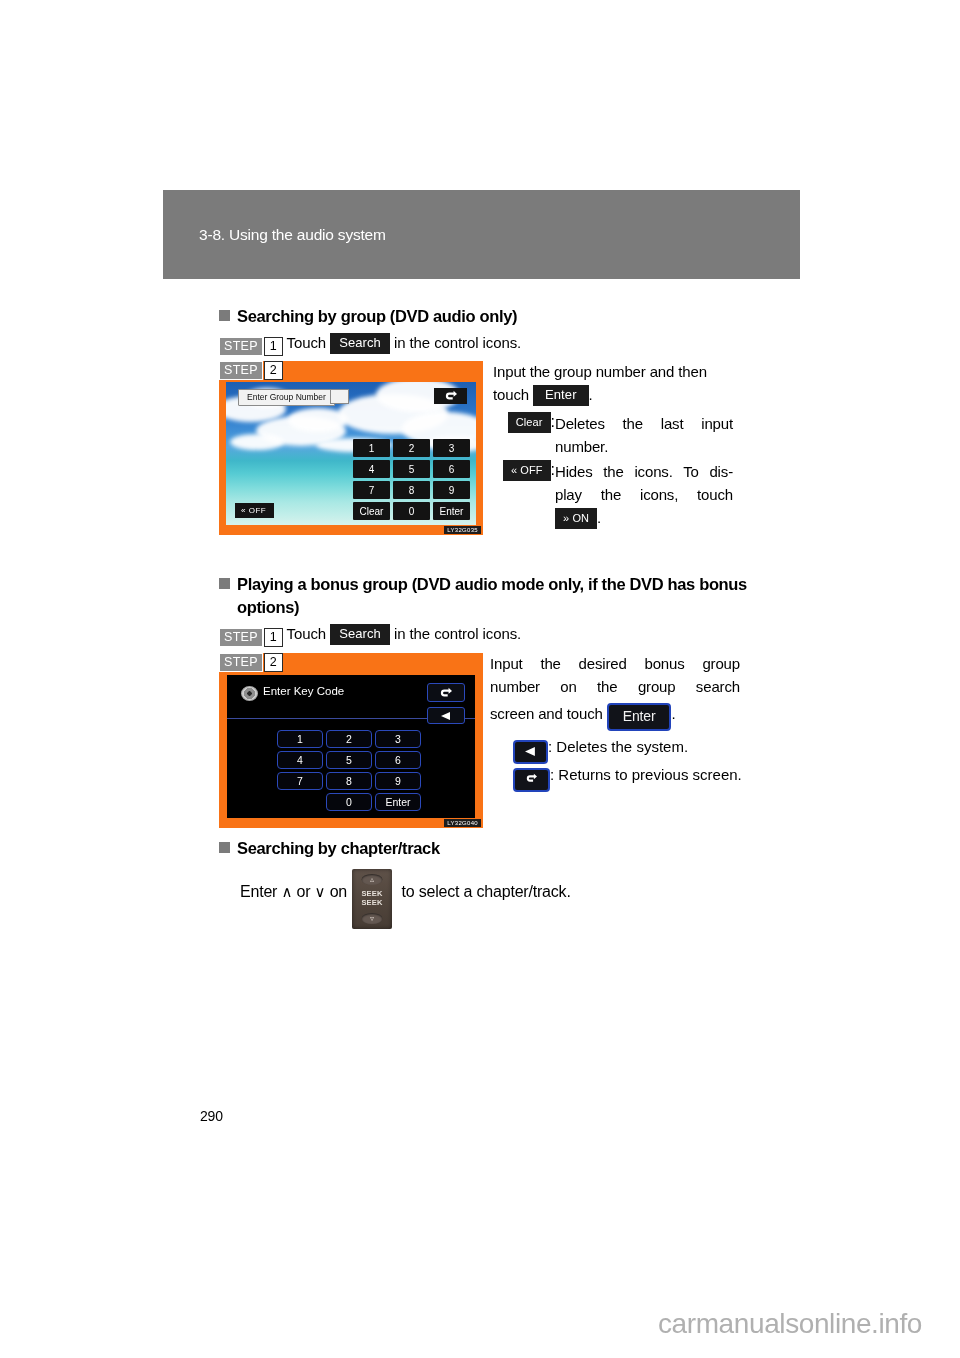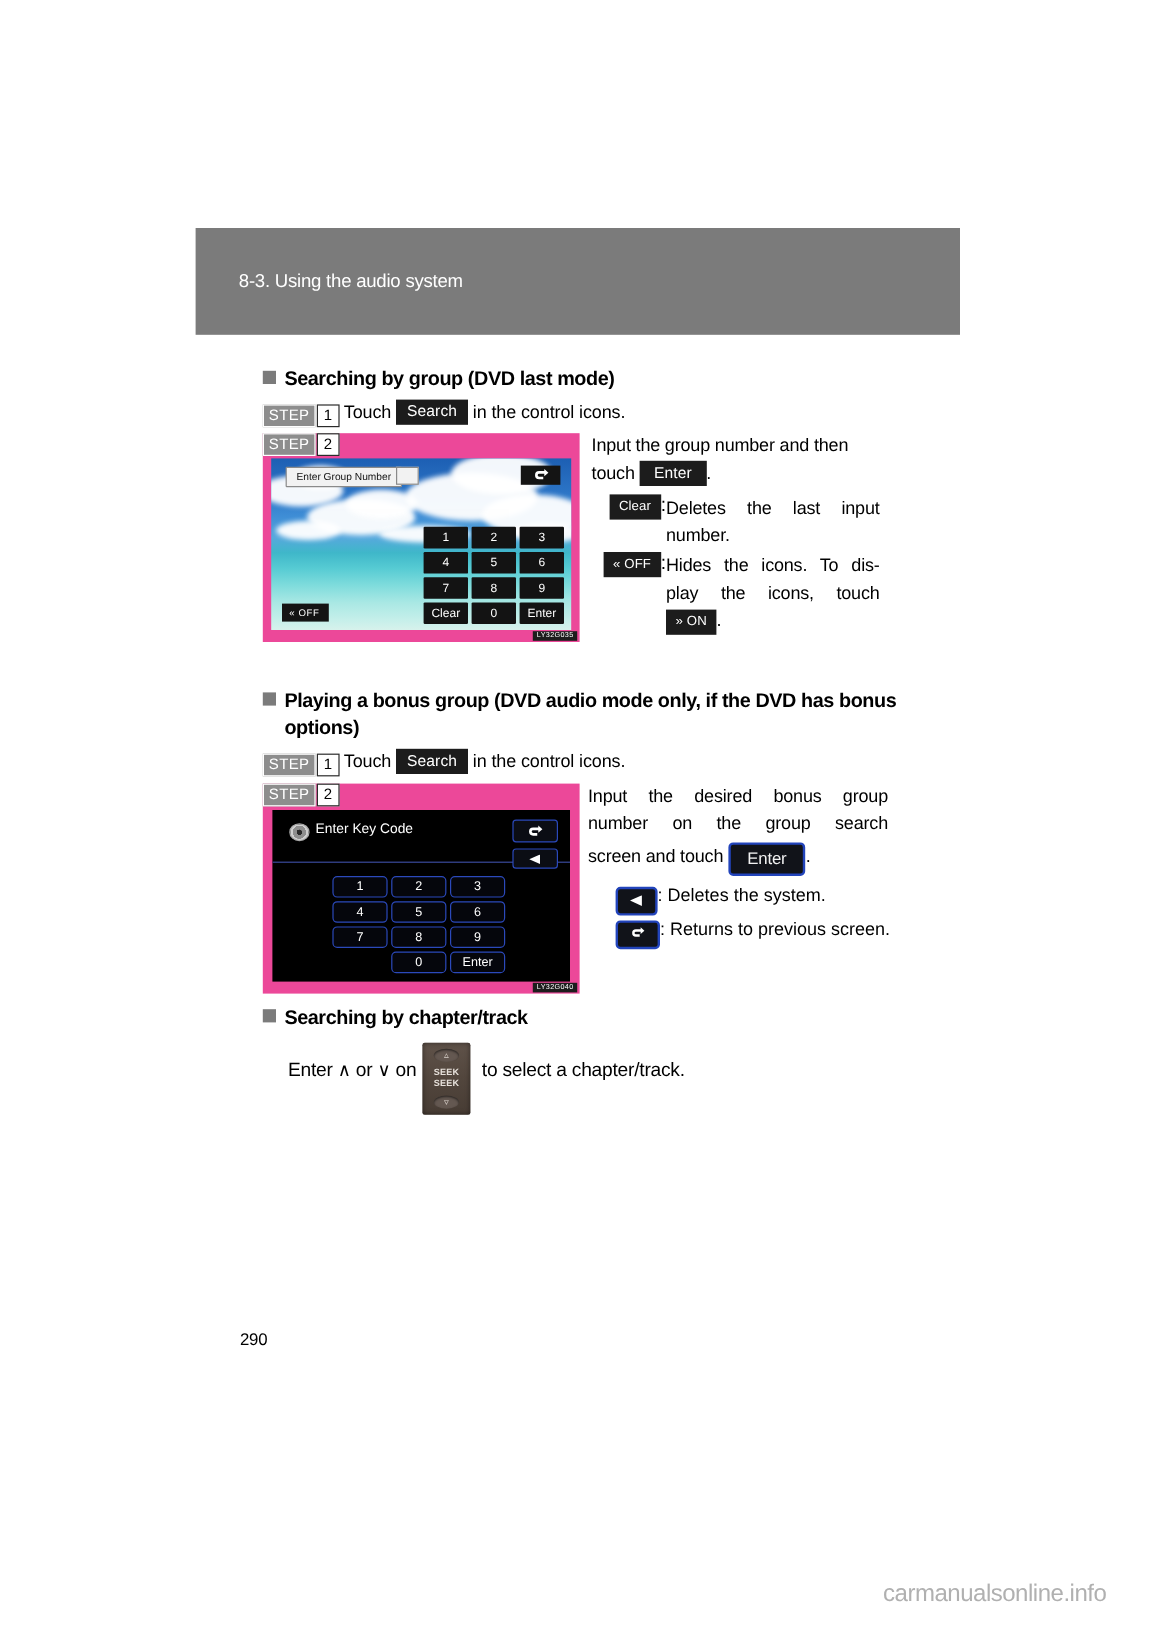--- a/index.html
+++ b/index.html
@@ -153,21 +153,21 @@
     font-size: 15px;
     line-height: 23px;
     vertical-align: top;
     text-align: justify;
     letter-spacing: -0.15px;
   }
 
   
   .figure {
     position: absolute;
-    background: #ec4899;
+    background: #f97316;
     box-sizing: border-box;
   }
   .fig-step {
     position: absolute;
     left: 0;
     top: 0;
     z-index: 5;
   }
   .fig-code {
     position: absolute;
@@ -404,37 +404,37 @@
     left: 200px;
     top: 1108px;
     font-size: 14px;
     letter-spacing: -0.2px;
   }
   .watermark {
     position: absolute;
     right: 38px;
     bottom: 18px;
     color: #b0b0b0;
-    font-size: 20px;
+    font-size: 28px;
     letter-spacing: -0.4px;
     font-family: "Liberation Sans", sans-serif;
   }
   .ar { font-size: 15px; }
 </style>
 </head>
 <body>
 
 <div class="content">
 
   <div class="header-band">
-    <div class="chapter-title">8-3. Using the audio system</div>
+    <div class="chapter-title">3-8. Using the audio system</div>
   </div>
 
   <div class="bullet-head" style="left:219px; top:305px;">
-    <span class="bullet-sq"></span><span>Searching by group (DVD last mode)</span>
+    <span class="bullet-sq"></span><span>Searching by group (DVD audio only)</span>
   </div>
 
   <div class="step-line" style="left:219px; top:333px;">
     <span class="step-badge"><span class="sb-word">STEP</span><span class="sb-num">1</span></span>
     <span>Touch</span>
     <span class="keycap">Search</span>
     <span>in the control icons.</span>
   </div>
 
   <div class="figure" style="left:219px; top:361px; width:264px; height:174px;">

